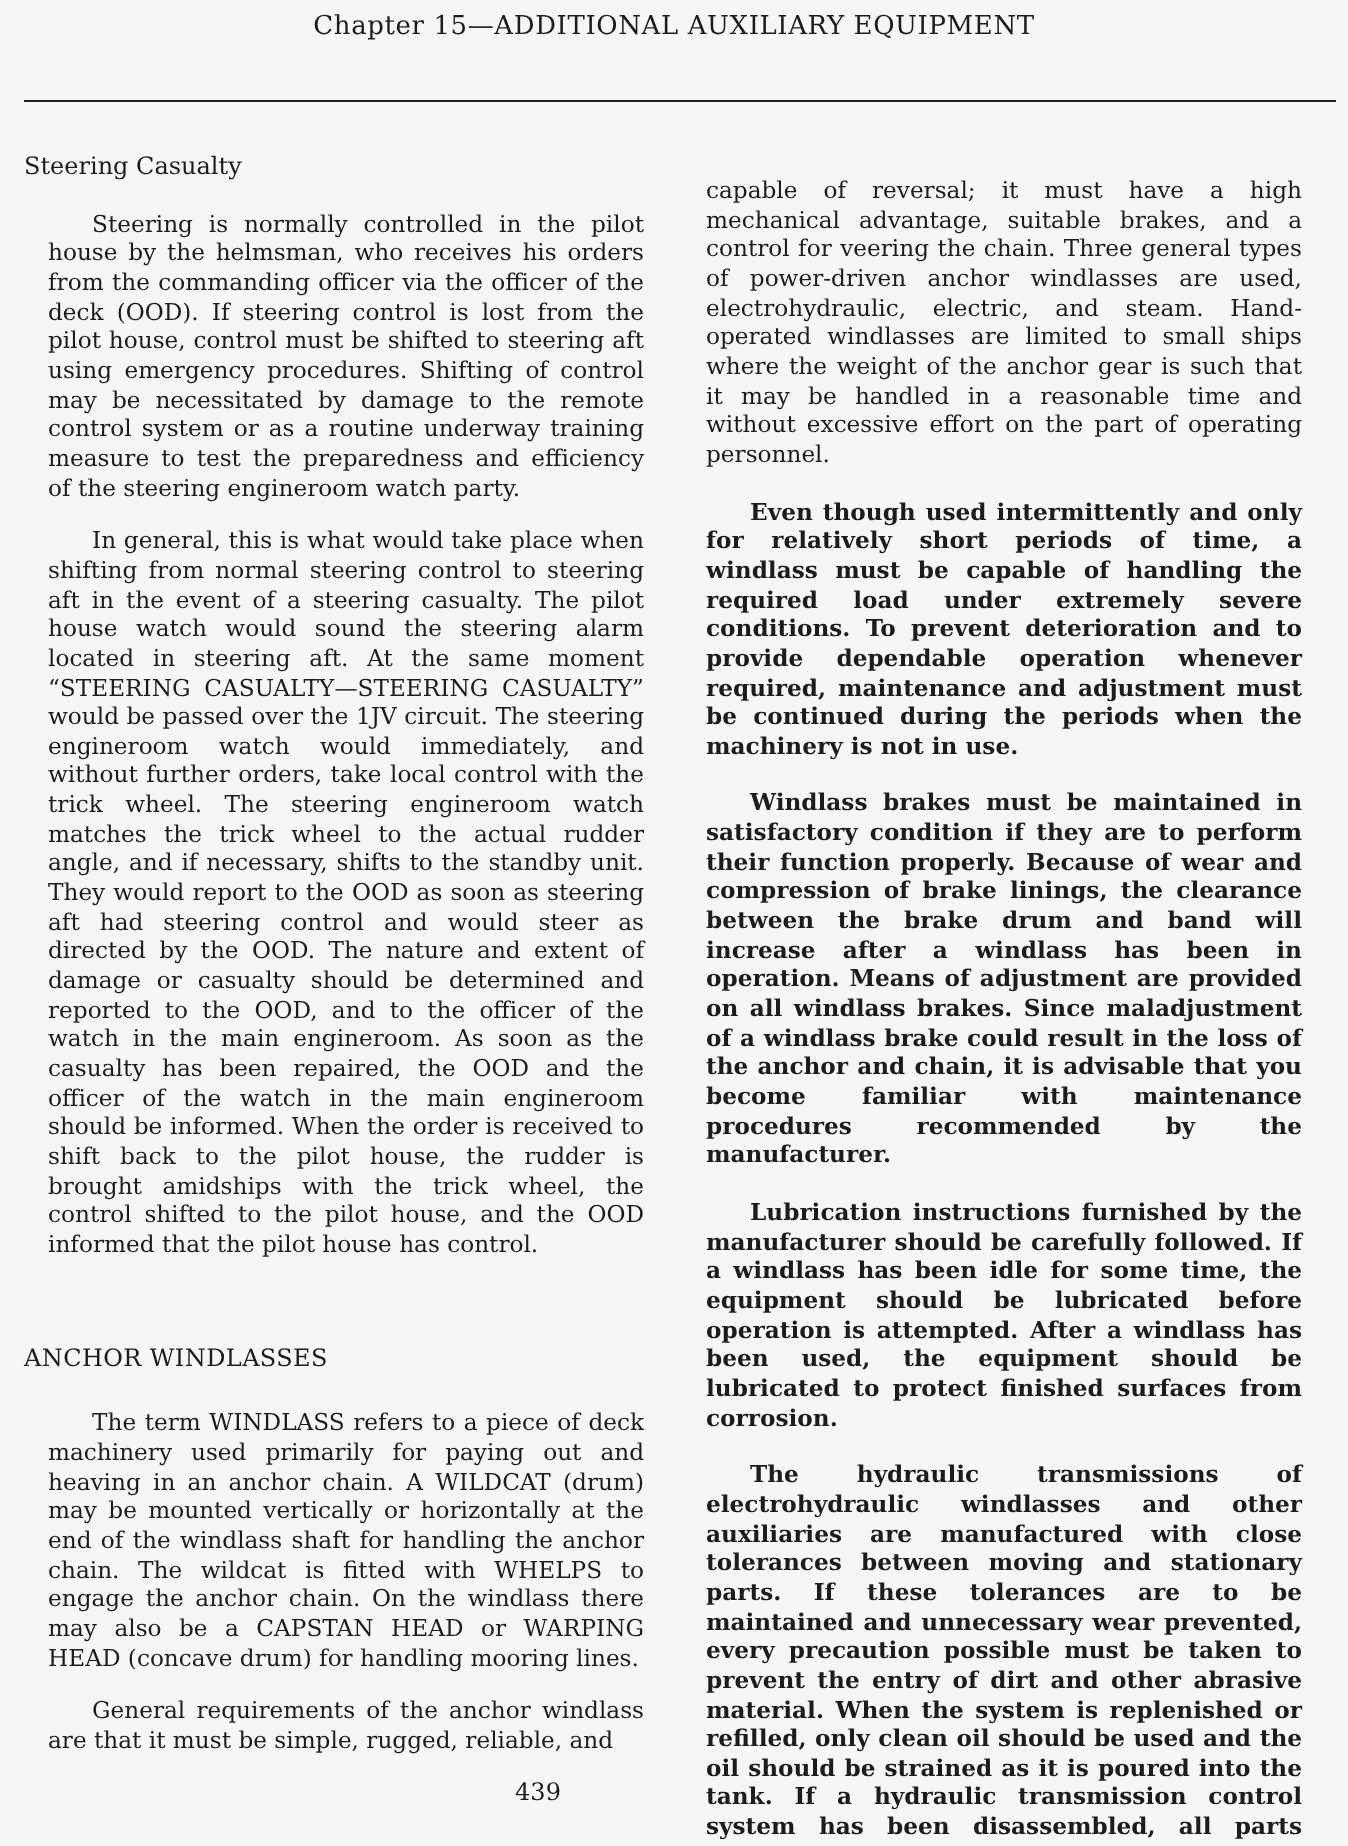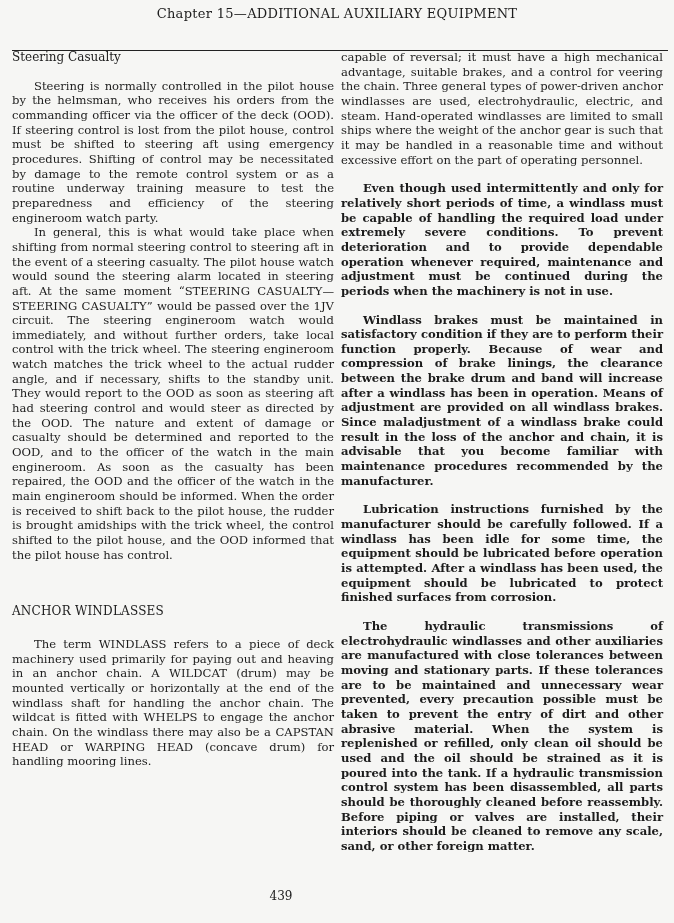--- a/index.html
+++ b/index.html
@@ -12,48 +12,49 @@
   }
   .header {
     position: absolute; top: 6px; left: 0; width: 674px;
     text-align: center; font-size: 13px; letter-spacing: 0.3px;
   }
   .rule {
     position: absolute; top: 50px; left: 12px; width: 656px;
     height: 1px; border-top: 1.5px solid #222;
   }
   .col {
-    position: absolute; top: 50px; width: 322px;
+    position: absolute; top: 76px; width: 322px;
     font-size: 11.6px; line-height: 14.65px;
     text-align: justify;
   }
   .col.left { left: 12px; }
   .col.right { left: 341px; }
-  .col p { margin: 0; text-indent: 22px; }
+  .col p { margin: 12px; text-indent: 22px; }
   .col p.gap { margin-top: 14px; font-weight: bold; }
   .section-head { text-indent: 0; margin: 0 0 14px 0; font-size: 12px; }
   .center-head { text-align: left; margin: 42px 0 18px 0; font-size: 12px; letter-spacing: 0.2px; }
   .col p.noindent { text-indent: 0; }
   .page-num {
-    position: absolute; top: 889px; left: 12px; width: 538px;
+    position: absolute; top: 889px; left: 0; width: 538px;
     text-align: center; font-size: 12px;
   }
 </style>
 </head>
 <body>
 
 <div class="header">Chapter 15—ADDITIONAL AUXILIARY EQUIPMENT</div>
 <div class="rule"></div>
 
 <div class="col left">
   <div class="section-head">Steering Casualty</div>
   <p>Steering is normally controlled in the pilot house by the helmsman, who receives his orders from the commanding officer via the officer of the deck (OOD). If steering control is lost from the pilot house, control must be shifted to steering aft using emergency procedures. Shifting of control may be necessitated by damage to the remote control system or as a routine underway training measure to test the preparedness and efficiency of the steering engineroom watch party.</p>
   <p>In general, this is what would take place when shifting from normal steering control to steering aft in the event of a steering casualty. The pilot house watch would sound the steering alarm located in steering aft. At the same moment “STEERING CASUALTY—STEERING CASUALTY” would be passed over the 1JV circuit. The steering engineroom watch would immediately, and without further orders, take local control with the trick wheel. The steering engineroom watch matches the trick wheel to the actual rudder angle, and if necessary, shifts to the standby unit. They would report to the OOD as soon as steering aft had steering control and would steer as directed by the OOD. The nature and extent of damage or casualty should be determined and reported to the OOD, and to the officer of the watch in the main engineroom. As soon as the casualty has been repaired, the OOD and the officer of the watch in the main engineroom should be informed. When the order is received to shift back to the pilot house, the rudder is brought amidships with the trick wheel, the control shifted to the pilot house, and the OOD informed that the pilot house has control.</p>
   <div class="center-head">ANCHOR WINDLASSES</div>
   <p>The term WINDLASS refers to a piece of deck machinery used primarily for paying out and heaving in an anchor chain. A WILDCAT (drum) may be mounted vertically or horizontally at the end of the windlass shaft for handling the anchor chain. The wildcat is fitted with WHELPS to engage the anchor chain. On the windlass there may also be a CAPSTAN HEAD or WARPING HEAD (concave drum) for handling mooring lines.</p>
+  <p>General requirements of the anchor windlass are that it must be simple, rugged, reliable, and</p>
 </div>
 
 <div class="col right">
   <p class="noindent">capable of reversal; it must have a high mechanical advantage, suitable brakes, and a control for veering the chain. Three general types of power-driven anchor windlasses are used, electrohydraulic, electric, and steam. Hand-operated windlasses are limited to small ships where the weight of the anchor gear is such that it may be handled in a reasonable time and without excessive effort on the part of operating personnel.</p>
   <p class="gap">Even though used intermittently and only for relatively short periods of time, a windlass must be capable of handling the required load under extremely severe conditions. To prevent deterioration and to provide dependable operation whenever required, maintenance and adjustment must be continued during the periods when the machinery is not in use.</p>
   <p class="gap">Windlass brakes must be maintained in satisfactory condition if they are to perform their function properly. Because of wear and compression of brake linings, the clearance between the brake drum and band will increase after a windlass has been in operation. Means of adjustment are provided on all windlass brakes. Since maladjustment of a windlass brake could result in the loss of the anchor and chain, it is advisable that you become familiar with maintenance procedures recommended by the manufacturer.</p>
   <p class="gap">Lubrication instructions furnished by the manufacturer should be carefully followed. If a windlass has been idle for some time, the equipment should be lubricated before operation is attempted. After a windlass has been used, the equipment should be lubricated to protect finished surfaces from corrosion.</p>
   <p class="gap">The hydraulic transmissions of electrohydraulic windlasses and other auxiliaries are manufactured with close tolerances between moving and stationary parts. If these tolerances are to be maintained and unnecessary wear prevented, every precaution possible must be taken to prevent the entry of dirt and other abrasive material. When the system is replenished or refilled, only clean oil should be used and the oil should be strained as it is poured into the tank. If a hydraulic transmission control system has been disassembled, all parts should be thoroughly cleaned before reassembly. Before piping or valves are installed, their interiors should be cleaned to remove any scale, sand, or other foreign matter.</p>
 </div>
 

